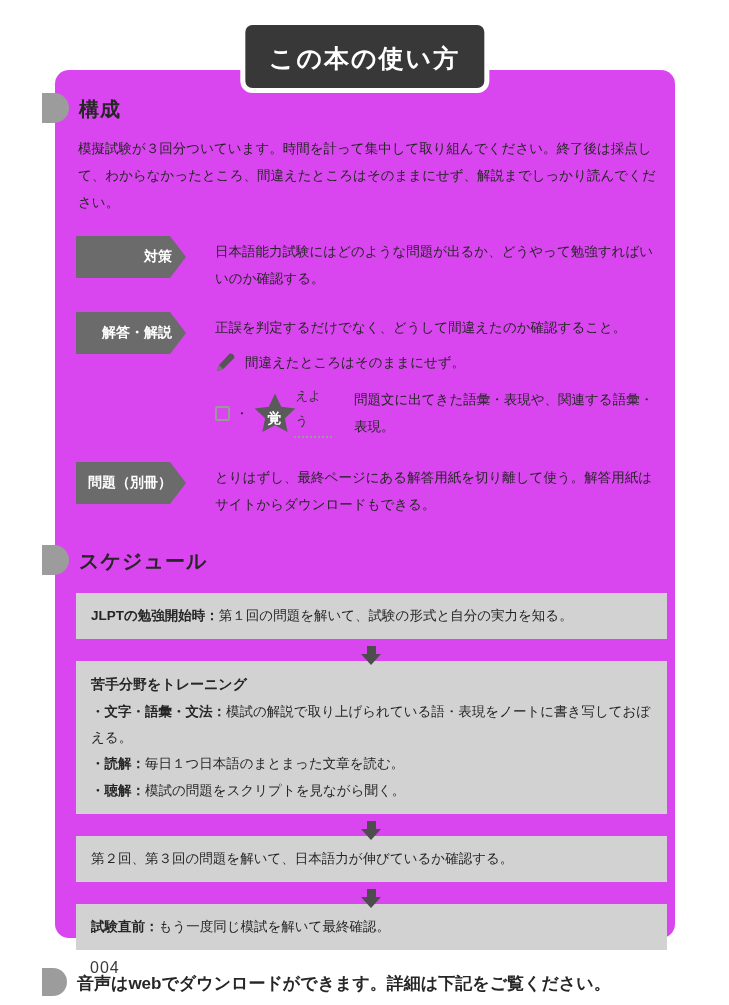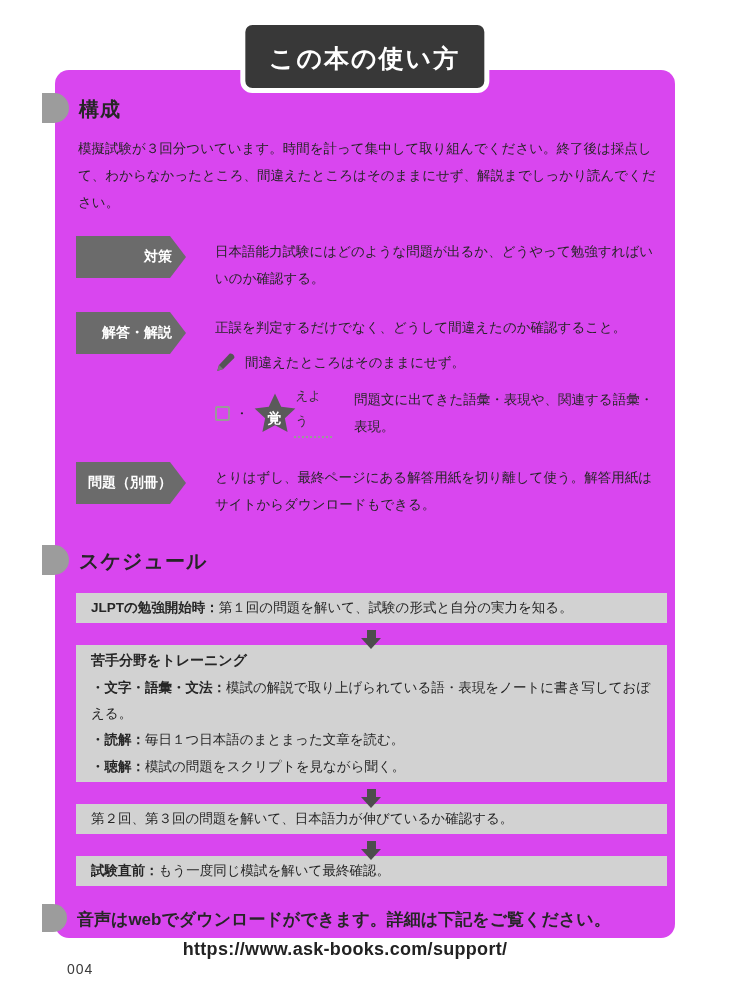--- a/index.html
+++ b/index.html
@@ -37,37 +37,37 @@
     background:transparent; flex:0 0 auto; }
   .dot-sep { margin:0 5px; font-size:13.5px; }
   .star-wrap { position:relative; width:42px; height:40px; flex:0 0 auto; }
   .star-kanji { position:absolute; left:0; top:11px; width:42px; text-align:center;
     color:#fff; font-size:14px; font-weight:bold; }
   .star-suffix { font-size:12.5px; color:#333; border-bottom:2px dotted #999;
     padding:0 2px 2px 2px; margin-left:-2px; align-self:flex-end; margin-bottom:4px; }
   .star-note { margin-left:22px; font-size:13.5px; }
 
   .steps { margin:18px 8px 0 21px; }
-  .step { background:#d2d2d2; padding:2px 15px; font-size:13.5px; line-height:1.95; }
+  .step { background:#d2d2d2; padding:10px 15px; font-size:13.5px; line-height:1.95; }
   .step b, .label-text b { font-weight:bold; }
   .step-title { font-weight:bold; font-size:14px; }
   .down-arrow { width:9px; height:8px; background:#4d4d4d; margin:7px auto 7px auto;
     position:relative; }
   .down-arrow::after { content:""; position:absolute; top:8px; left:-6px;
     border-left:10.5px solid transparent; border-right:10.5px solid transparent;
     border-top:11px solid #4d4d4d; }
 
   .note-head { position:relative; padding-left:22px; margin-top:22px; }
   .note-head .head-text { font-size:17px; font-weight:bold; }
   .note-head .bullet { top:-4px; height:28px; width:25px; }
   .url-line { display:flex; align-items:center; justify-content:center;
     margin-top:8px; margin-left:-40px; }
   .url-text { font-size:18px; font-weight:bold; letter-spacing:0.3px; color:#222; }
 
-  .page-num { position:absolute; left:67px; bottom:28px; font-size:14px;
+  .page-num { position:absolute; left:90px; bottom:28px; font-size:16px;
     color:#3a3a3a; letter-spacing:1px; }
 </style>
 </head>
 <body>
 
 <div class="page">
 
   <div class="banner">
     <div class="banner-text">この本の使い方</div>
   </div>

